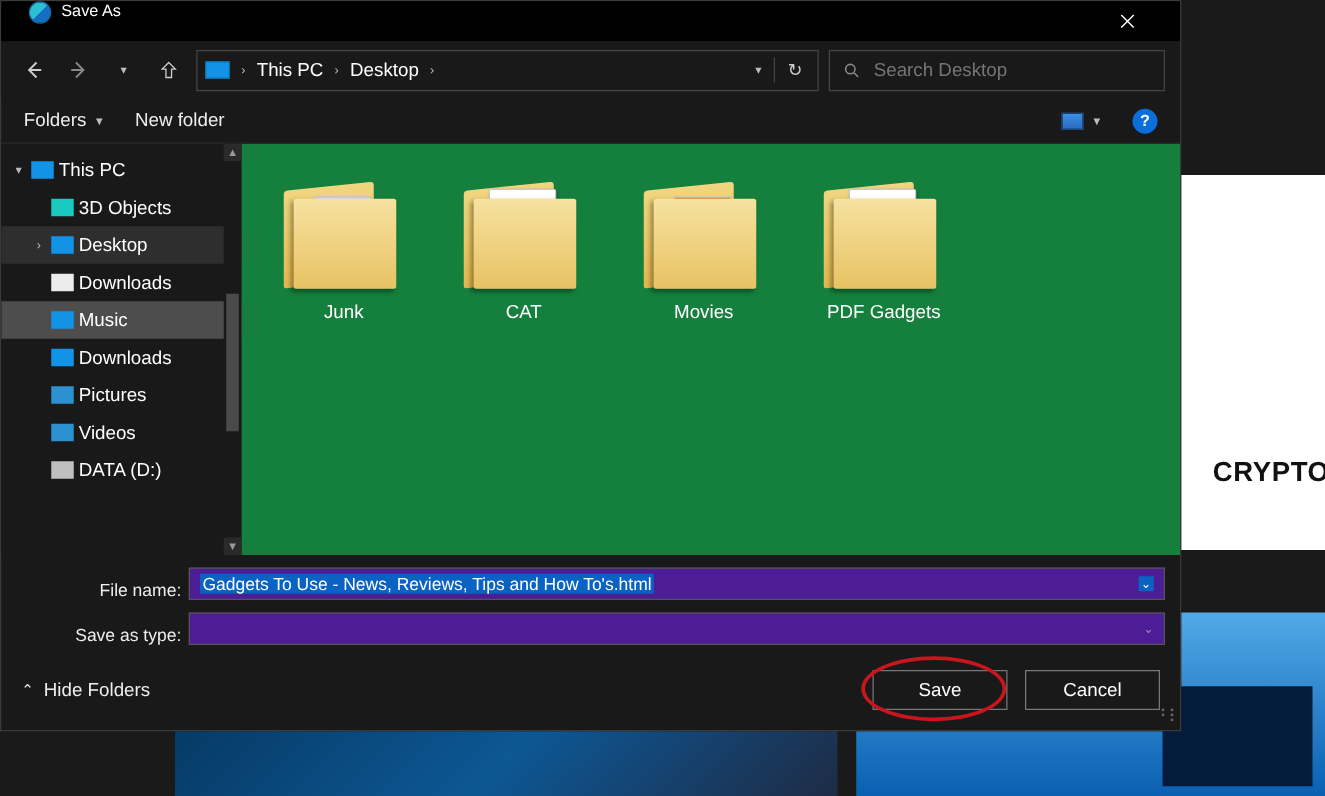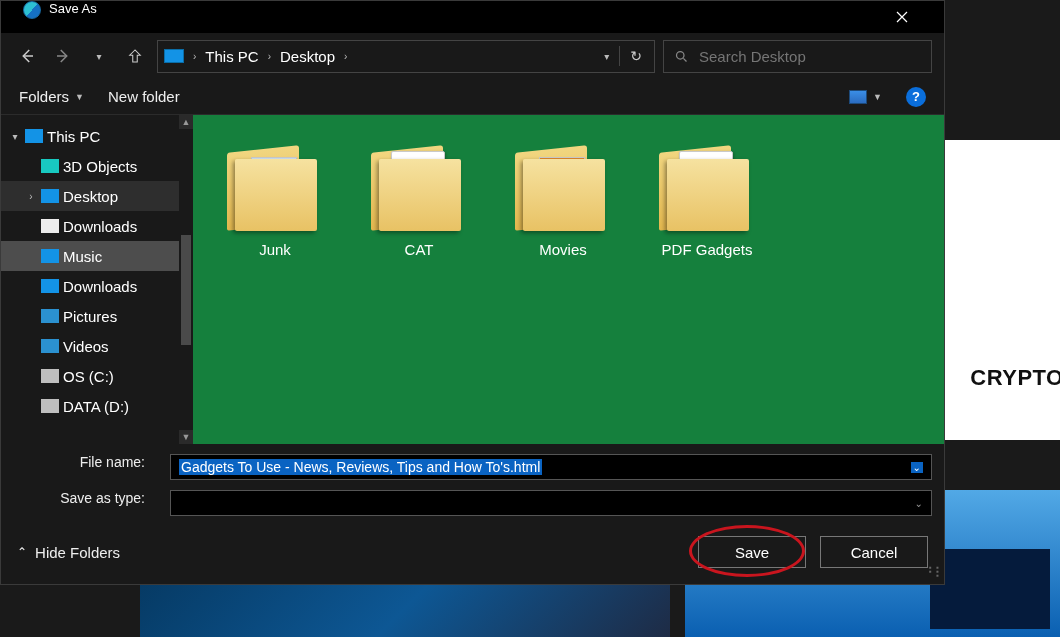--- a/index.html
+++ b/index.html
@@ -62,23 +62,23 @@
 
   
   .folder { position:absolute; inset:0;}
   .folder .back { position:absolute; left:2px; bottom:4px; width:72px; height:78px; background:linear-gradient(#f1d680,#e3b74e); border-radius:3px 3px 2px 2px; transform:skewY(-6deg); }
   .folder .front { position:absolute; left:10px; bottom:0; width:82px; height:72px; background:linear-gradient(#f6e2a0,#e8c264); border-radius:2px; box-shadow:-2px 2px 4px rgba(0,0,0,.4);}
   .folder .sheet { position:absolute; left:22px; bottom:6px; width:54px; height:74px; background:#fff; border:1px solid #c9c9c9; border-radius:2px; box-shadow:1px 1px 3px rgba(0,0,0,.25);}
   .folder .pic { position:absolute; left:26px; bottom:10px; width:46px; height:64px; background:#ddd; border:1px solid #c9c9c9;}
 
   
   .fields { padding:10px 12px 8px 12px; display:flex; flex-direction:column; gap:10px; }
-  .fieldrow { display:flex; align-items:flex-start; gap:25px; }
+  .fieldrow { display:flex; align-items:flex-end; gap:6px; }
   .fieldrow .flabel { width:132px; text-align:right; font-size:14px; color:#eee;}
-  .combo { flex:1; border:1px solid #555; height:26px; background:#000000; display:flex; align-items:center; padding:0 8px; font-size:14px;}
+  .combo { flex:1; border:1px solid #555; height:26px; background:#4c1d95; display:flex; align-items:center; padding:0 8px; font-size:14px;}
   .combo.sel span { background:#0a63c2; color:#fff; padding:0 2px; }
   .combo .drop { margin-left:auto; color:#999; font-size:10px;}
   
   .footer { display:flex; align-items:center; padding:12px 16px 16px 16px; gap:14px;}
   .footer .hf { display:flex; align-items:center; gap:8px; font-size:15px; color:#eee;}
   .footer .spacer { flex:1;}
   .btn { width:108px; height:32px; border:1px solid #777; background:#191919; color:#fff; font-size:15px; display:flex; align-items:center; justify-content:center;}
   .save-highlight { position:absolute; border:3px solid #c9151e; border-radius:50%; width:116px; height:52px; left:688px; top:524px; pointer-events:none;}
   .grip { position:absolute; right:4px; bottom:4px; width:14px; height:14px; color:#666; font-size:8px; line-height:4px; text-align:right; letter-spacing:1px;}
 
@@ -202,25 +202,20 @@
       </div>
       <div class="row indent">
         <span class="chev"></span>
         <span class="ico" style="background:#2b91d0"></span>
         <span class="txt">Pictures</span>
       </div>
       <div class="row indent">
         <span class="chev"></span>
         <span class="ico" style="background:#2b91d0"></span>
         <span class="txt">Videos</span>
-      </div>
-      <div class="row indent">
-        <span class="chev"></span>
-        <span class="ico" style="background:#bfbfbf"></span>
-        <span class="txt">OS (C:)</span>
       </div>
       <div class="row indent">
         <span class="chev"></span>
         <span class="ico" style="background:#bfbfbf"></span>
         <span class="txt">DATA (D:)</span>
       </div>
       <div class="tree-scroll">
         <div class="up">▲</div>
         <div class="thumb"></div>
         <div class="down">▼</div>

